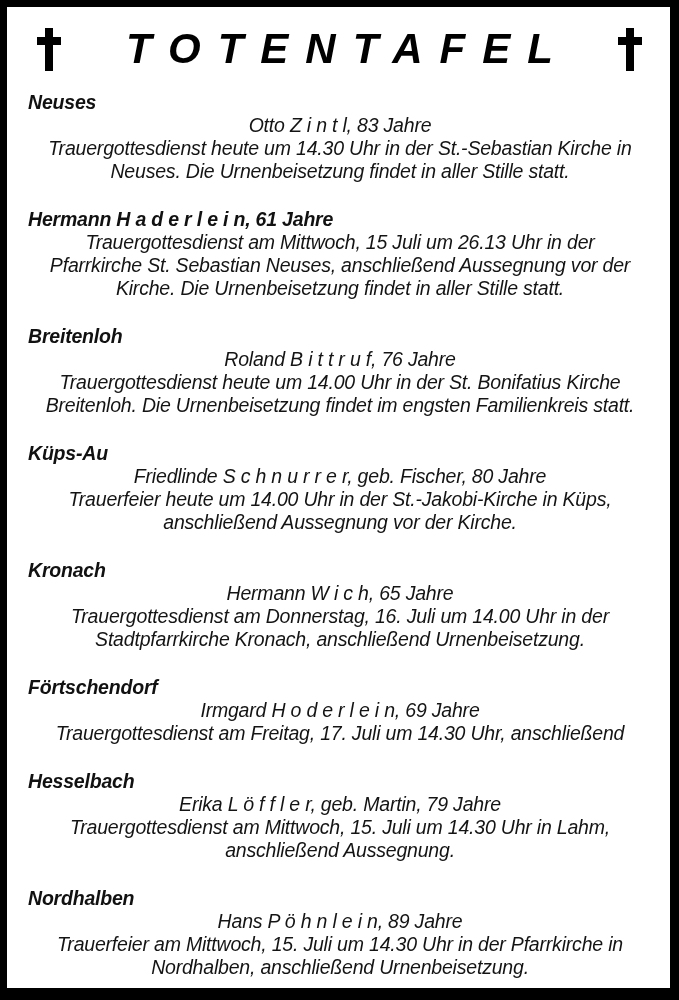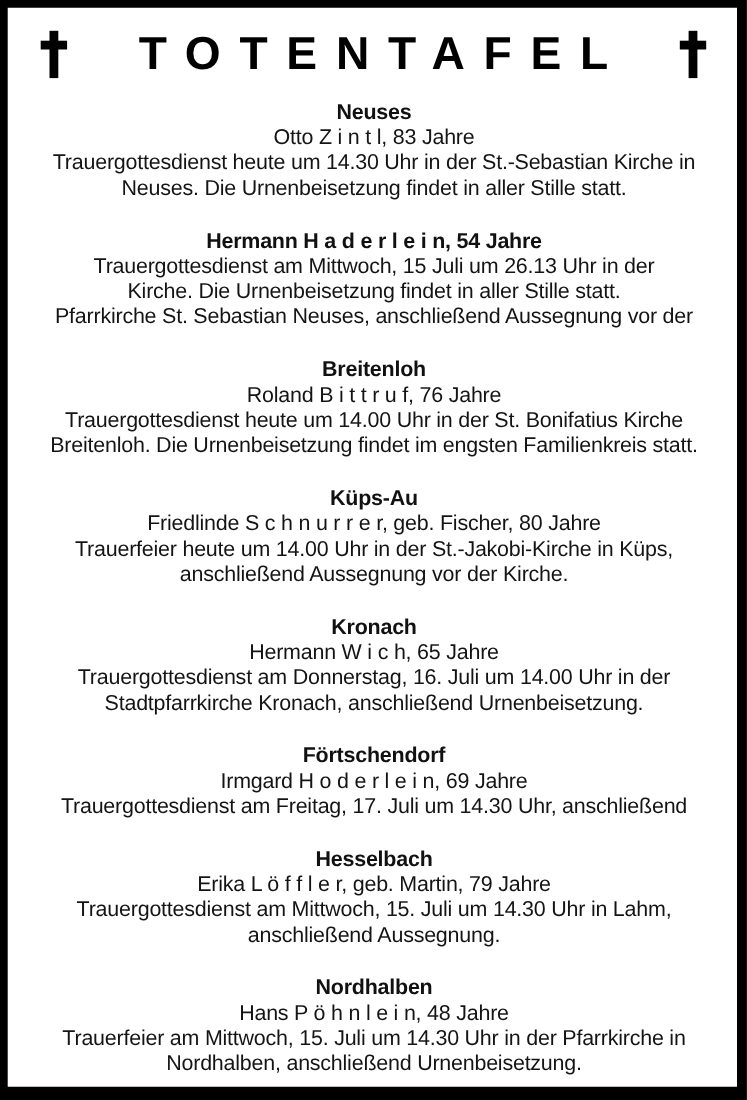--- a/index.html
+++ b/index.html
@@ -7,20 +7,21 @@
     width: 679px;
     height: 1000px;
     box-sizing: border-box;
     background: #ffffff;
     border: solid #000000;
     border-width: 7px 9px 12px 7px;
     padding: 9px 18px 15px 21px;
     font-family: "Liberation Sans", "DejaVu Sans", sans-serif;
     color: #141414;
     overflow: hidden;
+    font-style: italic;
   }
   .header {
     display: flex;
     align-items: center;
     justify-content: space-between;
     padding: 4px 10px 0 9px;
     height: 58px;
   }
   .title {
     font-size: 42px;
@@ -54,21 +55,20 @@
   .entries { margin-top: 13px; }
   .entry { margin: 0 0 25px 0; }
   .entry-heading {
     margin: 0;
     font-size: 19.5px;
     line-height: 23px;
     font-weight: 700;
     color: #111;
     letter-spacing: -0.2px;
     white-space: nowrap;
-    text-align: center;
   }
   .entry-name, .entry-line {
     font-size: 19.5px;
     line-height: 23px;
     font-weight: 400;
     letter-spacing: -0.2px;
     white-space: nowrap;
     text-align: center;
   }
 </style>
@@ -86,24 +86,24 @@
   <div class="entries">
 
     <section class="entry">
       <h2 class="entry-heading">Neuses</h2>
       <div class="entry-name">Otto Z i n t l, 83 Jahre</div>
       <div class="entry-line">Trauergottesdienst heute um 14.30 Uhr in der St.-Sebastian Kirche in</div>
       <div class="entry-line">Neuses. Die Urnenbeisetzung findet in aller Stille statt.</div>
     </section>
 
     <section class="entry">
-      <h2 class="entry-heading">Hermann H a d e r l e i n, 54 Jahre</h2>
+      <h2 class="entry-heading">Hermann H a d e r l e i n, 61 Jahre</h2>
       <div class="entry-line">Trauergottesdienst am Mittwoch, 15 Juli um 26.13 Uhr in der</div>
+      <div class="entry-line">Pfarrkirche St. Sebastian Neuses, anschließend Aussegnung vor der</div>
       <div class="entry-line">Kirche. Die Urnenbeisetzung findet in aller Stille statt.</div>
-      <div class="entry-line">Pfarrkirche St. Sebastian Neuses, anschließend Aussegnung vor der</div>
     </section>
 
     <section class="entry">
       <h2 class="entry-heading">Breitenloh</h2>
       <div class="entry-name">Roland B i t t r u f, 76 Jahre</div>
       <div class="entry-line">Trauergottesdienst heute um 14.00 Uhr in der St. Bonifatius Kirche</div>
       <div class="entry-line">Breitenloh. Die Urnenbeisetzung findet im engsten Familienkreis statt.</div>
     </section>
 
     <section class="entry">
@@ -128,19 +128,19 @@
 
     <section class="entry">
       <h2 class="entry-heading">Hesselbach</h2>
       <div class="entry-name">Erika L ö f f l e r, geb. Martin, 79 Jahre</div>
       <div class="entry-line">Trauergottesdienst am Mittwoch, 15. Juli um 14.30 Uhr in Lahm,</div>
       <div class="entry-line">anschließend Aussegnung.</div>
     </section>
 
     <section class="entry">
       <h2 class="entry-heading">Nordhalben</h2>
-      <div class="entry-name">Hans P ö h n l e i n, 48 Jahre</div>
+      <div class="entry-name">Hans P ö h n l e i n, 89 Jahre</div>
       <div class="entry-line">Trauerfeier am Mittwoch, 15. Juli um 14.30 Uhr in der Pfarrkirche in</div>
       <div class="entry-line">Nordhalben, anschließend Urnenbeisetzung.</div>
     </section>
 
   </div>
 </div>
 
 </body></html>

